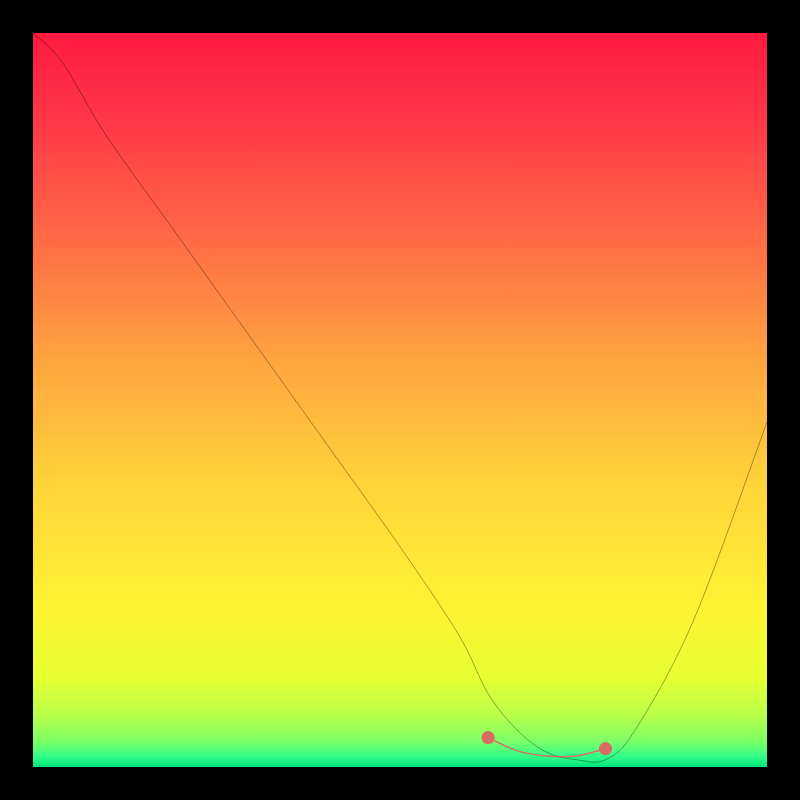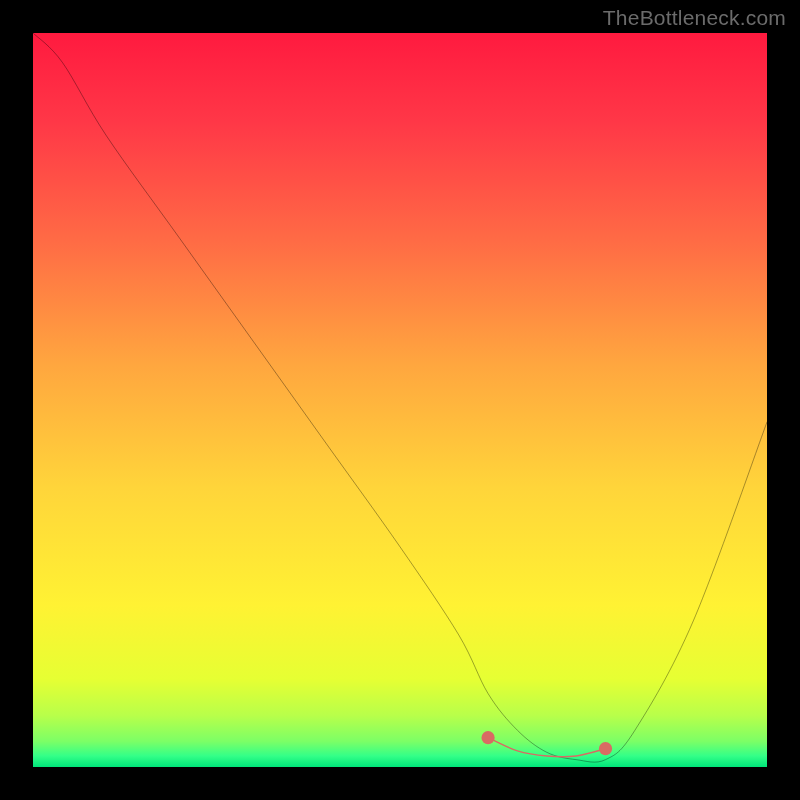--- a/index.html
+++ b/index.html
@@ -72,15 +72,14 @@
       <path id="curve-path" fill="none" stroke="#000000" stroke-width="0.35" vector-effect="non-scaling-stroke" stroke-linecap="round" stroke-linejoin="round" d="M 0 0 C 0.6666666666666666 0.6666666666666666, 2.333333333333333 1.6666666666666665, 4 4 C 5.666666666666667 6.333333333333334, 7.333333333333334 10, 10 14 C 12.666666666666666 18, 16.666666666666668 23.333333333333332, 20 28 C 23.333333333333332 32.66666666666667, 26.666666666666668 37.33333333333334, 30 42.00000000000001 C 33.333333333333336 46.66666666666667, 36.666666666666664 51.333333333333336, 40 56 C 43.333333333333336 60.666666666666664, 47 65.66666666666667, 50 70 C 53 74.33333333333333, 55.99999999999999 78.66666666666667, 57.99999999999999 82 C 59.99999999999999 85.33333333333333, 60.666666666666664 87.83333333333333, 62 90 C 63.333333333333336 92.16666666666667, 64.66666666666667 93.66666666666667, 66 95 C 67.33333333333333 96.33333333333333, 68.66666666666667 97.33333333333333, 70 98 C 71.33333333333333 98.66666666666667, 72.66666666666667 98.83333333333333, 74 99 C 75.33333333333333 99.16666666666667, 76.66666666666667 99.66666666666667, 78 99 C 79.33333333333333 98.33333333333333, 80 98.16666666666667, 82 95 C 84 91.83333333333333, 87 87, 90 80 C 93 73, 98.33333333333333 57.5, 100 53"></path>
       <path id="highlight-path" fill="none" stroke="#d96b63" stroke-width="1.4" vector-effect="non-scaling-stroke" stroke-linecap="round" stroke-linejoin="round" d="M 62 96 C 62.666666666666664 96.3, 64.66666666666667 97.38333333333333, 66 97.8 C 67.33333333333333 98.21666666666667, 68.66666666666667 98.38333333333333, 70 98.5 C 71.33333333333333 98.61666666666667, 72.66666666666667 98.66666666666667, 74 98.5 C 75.33333333333333 98.33333333333333, 77.33333333333333 97.66666666666667, 78 97.5"></path>
       <g id="highlight-dots">
           <circle cx="62" cy="96" r="0.9" fill="#d96b63"></circle>
           <circle cx="78" cy="97.5" r="0.9" fill="#d96b63"></circle>
         </g>
     </svg>
 
   </div>
 
-  <div class="watermark">TheBottleneck.com</div>
 
 </div>
 
 </body></html>

